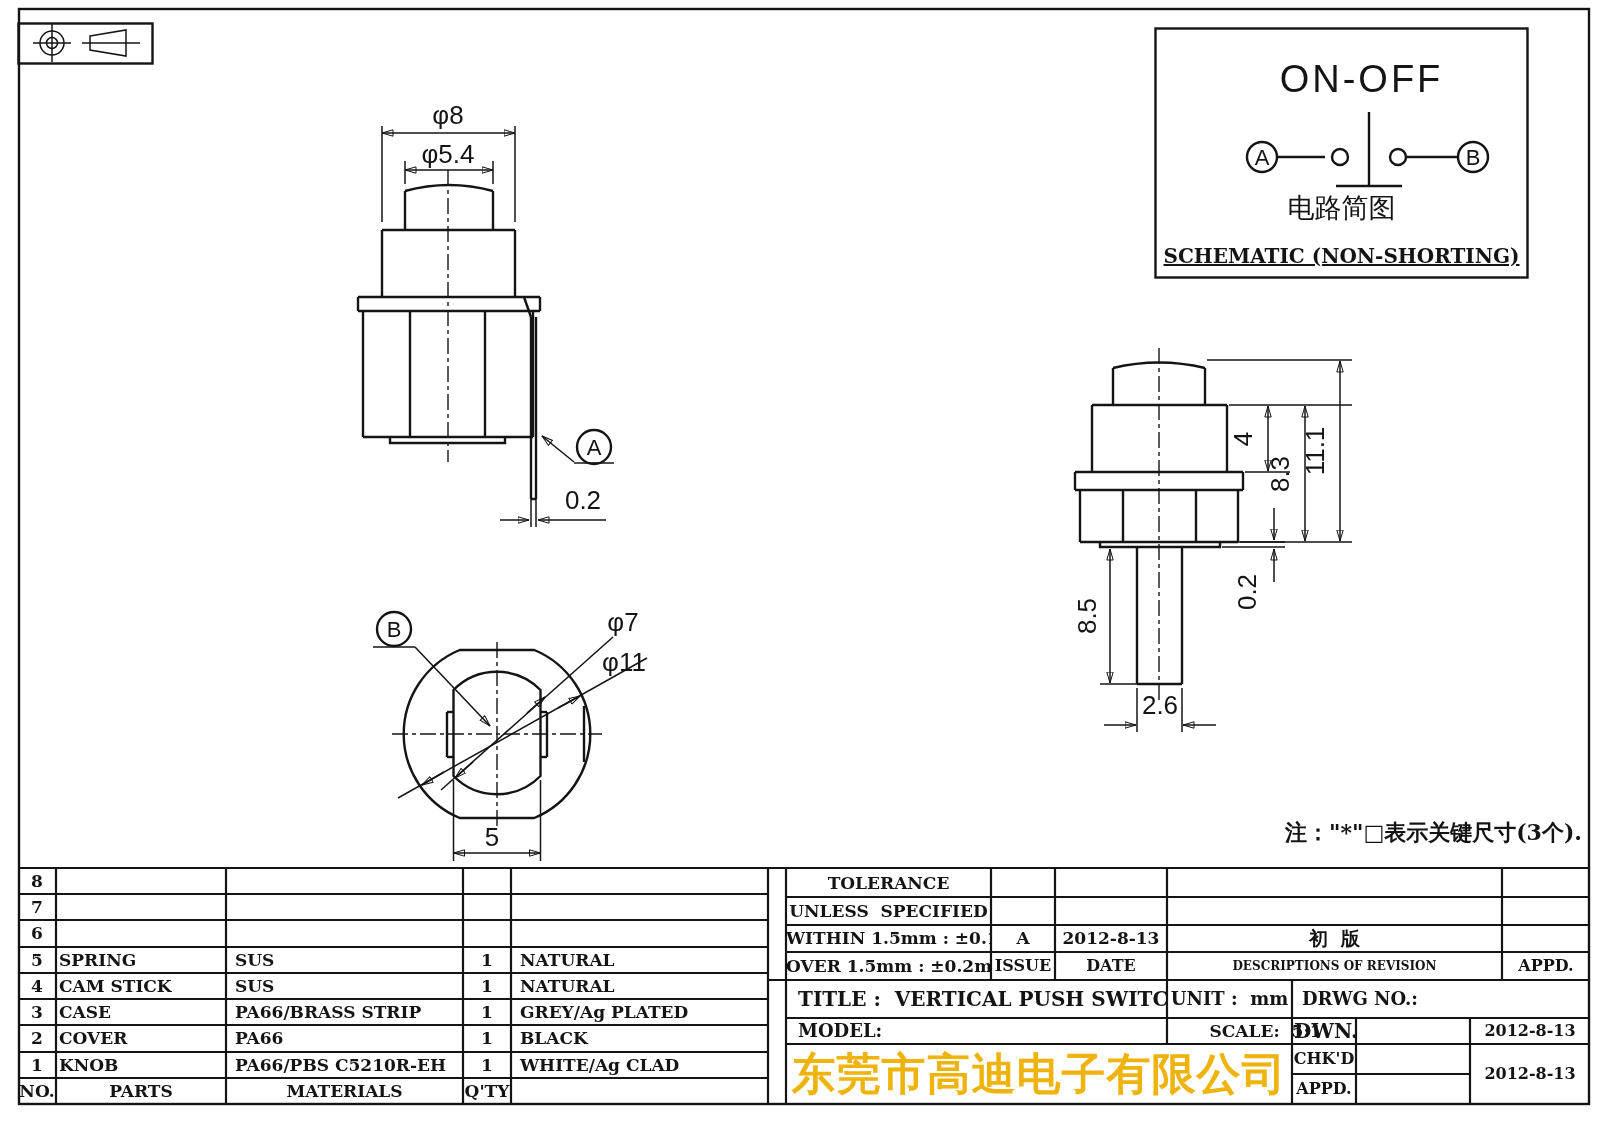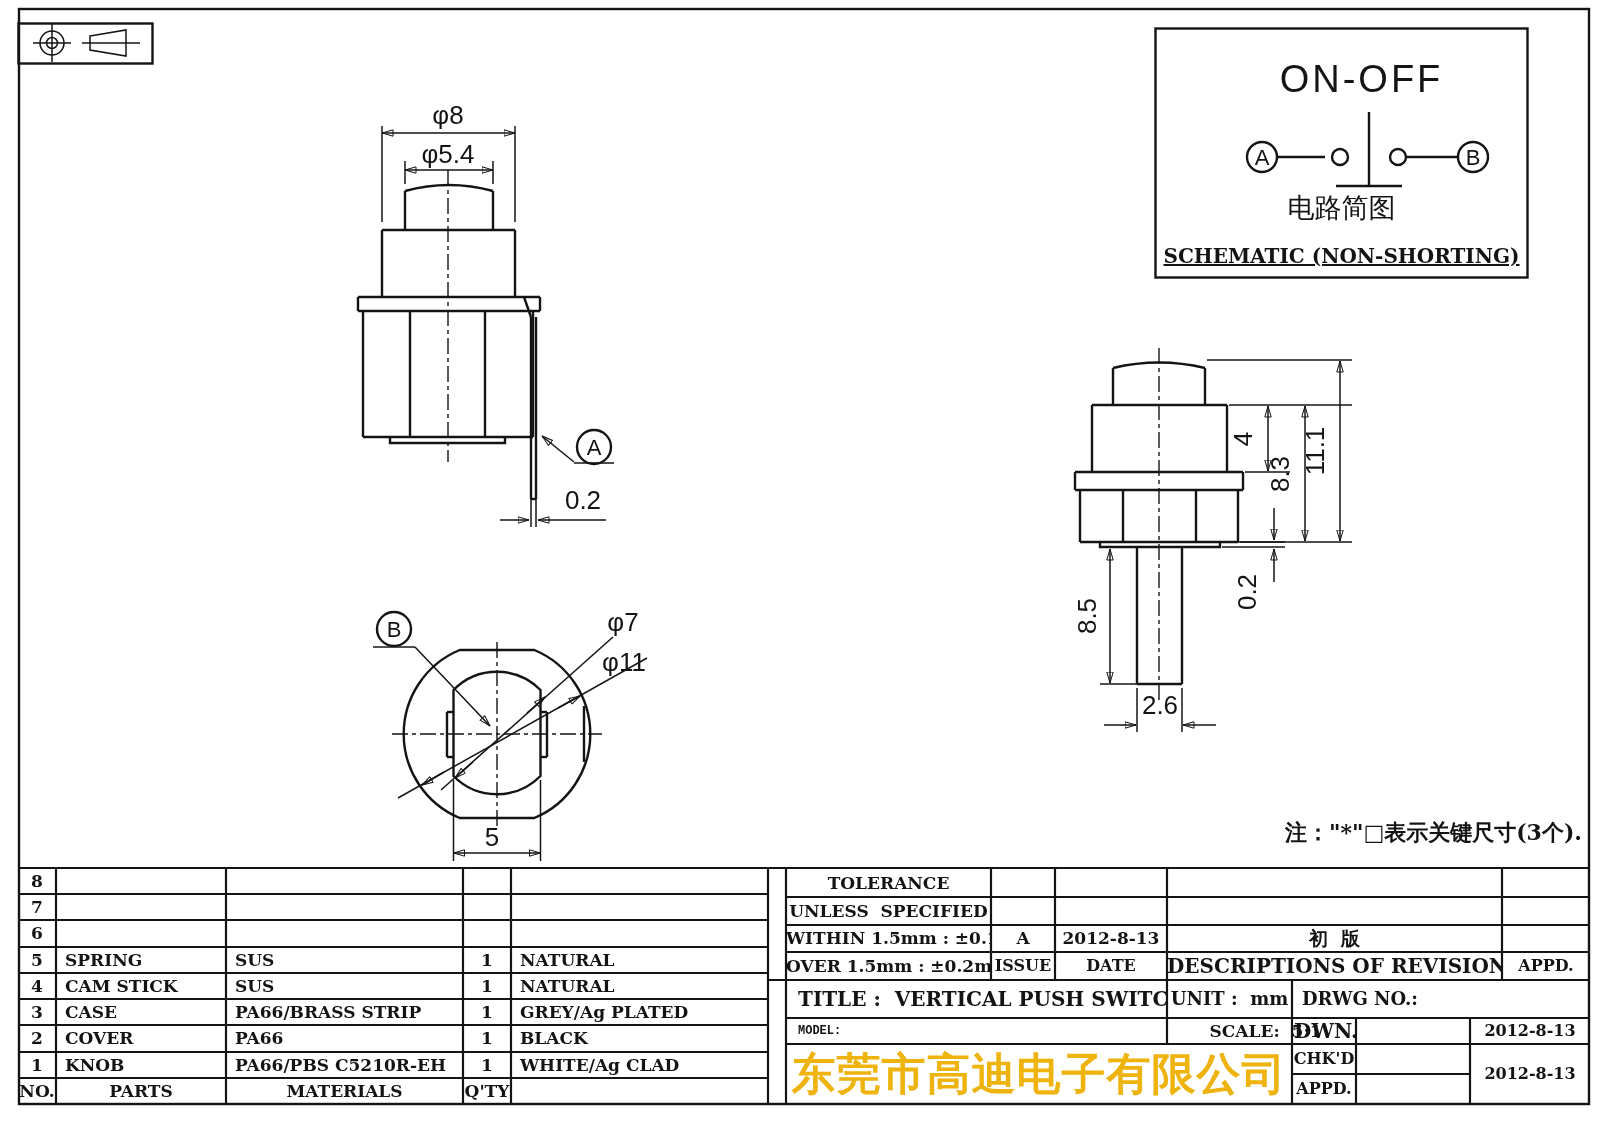--- a/index.html
+++ b/index.html
@@ -12,21 +12,21 @@
   .cl{stroke-width:1.4px;stroke-dasharray:16 4 4 4;}
   .grid line{stroke-width:2.2px;}
   svg text{fill:#141414;stroke:none;font-family:"Liberation Sans",sans-serif;font-size:26px;}
   svg text.lbl{font-size:22px;}
   .tx{position:absolute;color:#141414;font-family:"DejaVu Serif",serif;font-weight:bold;
       white-space:pre;overflow:hidden;}
   .ctr{text-align:center;}
   .row{position:absolute;left:18px;width:750px;display:flex;}
   .row span{display:block;box-sizing:border-box;font-size:17px;}
   .c-no{width:38px;text-align:center;}
-  .c-parts{width:170px;padding-left:9px;}
+  .c-parts{width:170px;padding-left:3px;}
   .c-mat{width:237px;padding-left:9px;}
   .c-qty{width:48px;text-align:center;}
   .c-fin{width:257px;padding-left:9px;}
   .hd .c-parts,.hd .c-mat,.hd .c-fin{text-align:center;padding-left:0;}
   .sans{font-family:"Liberation Sans",sans-serif;}
 </style>
 </head>
 <body>
 
 <div class="page">
@@ -298,27 +298,27 @@
 
 <div class="tx ctr" style="left:786px;top:868px;width:205px;height:29px;line-height:31px;font-size:17px;">TOLERANCE</div>
 <div class="tx ctr" style="left:786px;top:897px;width:205px;height:28px;line-height:28px;font-size:17px;">UNLESS  SPECIFIED</div>
 <div class="tx ctr" style="left:786px;top:925px;width:205px;height:27px;line-height:27px;font-size:17px;">WITHIN 1.5mm : ±0.1mm</div>
 <div class="tx ctr" style="left:786px;top:952px;width:205px;height:28px;line-height:28px;font-size:17px;">OVER 1.5mm : ±0.2mm</div>
 <div class="tx ctr" style="left:991px;top:925px;width:64px;height:27px;line-height:27px;font-size:17px;">A</div>
 <div class="tx ctr" style="left:1055px;top:925px;width:112px;height:27px;line-height:27px;font-size:17px;">2012-8-13</div>
 <div class="tx ctr" style="left:1167px;top:925px;width:335px;height:27px;line-height:27px;font-size:19px;">初  版</div>
 <div class="tx ctr" style="left:991px;top:952px;width:64px;height:28px;line-height:28px;font-size:16px;">ISSUE</div>
 <div class="tx ctr" style="left:1055px;top:952px;width:112px;height:28px;line-height:28px;font-size:16px;border-radius:9px;">DATE</div>
-<div class="tx ctr" style="left:1167px;top:952px;width:335px;height:28px;line-height:28px;font-size:20px;">DESCRIPTIONS OF REVISION</div>
+<div class="tx ctr" style="left:1167px;top:952px;width:335px;height:28px;line-height:28px;font-size:12px;">DESCRIPTIONS OF REVISION</div>
 <div class="tx ctr" style="left:1502px;top:952px;width:88px;height:28px;line-height:28px;font-size:16px;">APPD.</div>
 
 <div class="tx" style="left:798px;top:980px;width:370px;height:38px;line-height:38px;font-size:20px;"><span>TITLE :</span>&nbsp;&nbsp;<span>VERTICAL PUSH SWITCH</span></div>
 <div class="tx ctr" style="left:1167px;top:980px;width:125px;height:38px;line-height:38px;font-size:18px;"><span>UNIT :</span>&nbsp;&nbsp;<span>mm</span></div>
 <div class="tx" style="left:1302px;top:980px;width:288px;height:38px;line-height:38px;font-size:18px;">DRWG NO.:</div>
-<div class="tx" style="left:798px;top:1018px;width:370px;height:26px;line-height:26px;font-size:12px;font-family:Liberation Mono, monospace;">MODEL:</div>
+<div class="tx" style="left:798px;top:1018px;width:370px;height:26px;line-height:26px;font-size:18px;">MODEL:</div>
 <div class="tx ctr" style="left:1167px;top:1018px;width:125px;height:26px;line-height:26px;font-size:17px;padding-left:36px;"><span>SCALE:</span>&nbsp;&nbsp;<span>5:1</span></div>
 <div class="tx ctr" style="left:1292px;top:1018px;width:68px;height:26px;line-height:26px;font-size:20px;">DWN.</div>
 <div class="tx ctr" style="left:1470px;top:1018px;width:120px;height:26px;line-height:26px;font-size:16px;">2012-8-13</div>
 <div class="tx ctr" style="left:1292px;top:1044px;width:64px;height:30px;line-height:30px;font-size:16px;">CHK'D</div>
 <div class="tx ctr" style="left:1292px;top:1074px;width:64px;height:30px;line-height:30px;font-size:16px;">APPD.</div>
 <div class="tx ctr" style="left:1470px;top:1044px;width:120px;height:60px;line-height:60px;font-size:16px;">2012-8-13</div>
 <div class="tx ctr sans" style="left:786px;top:1044px;width:506px;height:60px;line-height:60px;font-size:44px;font-weight:600;color:#efb30e;letter-spacing:1px;">东莞市高迪电子有限公司</div>
 
 </div>
 

